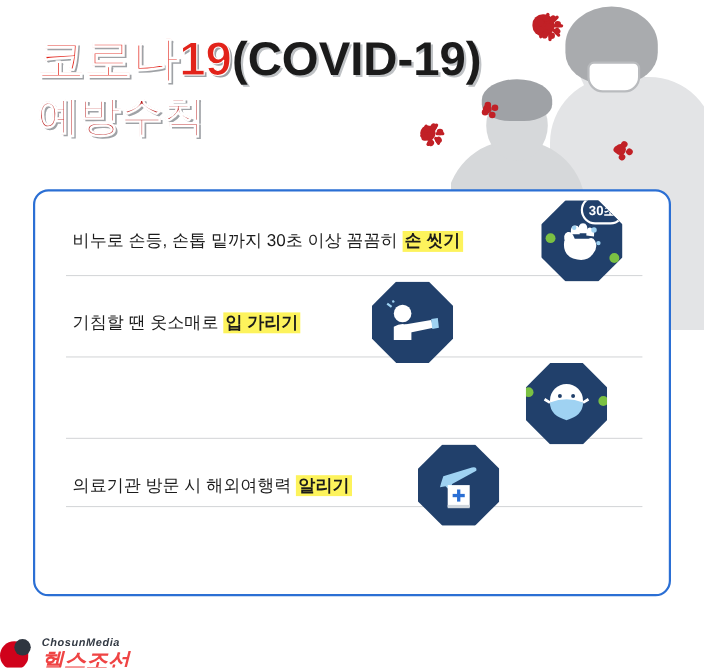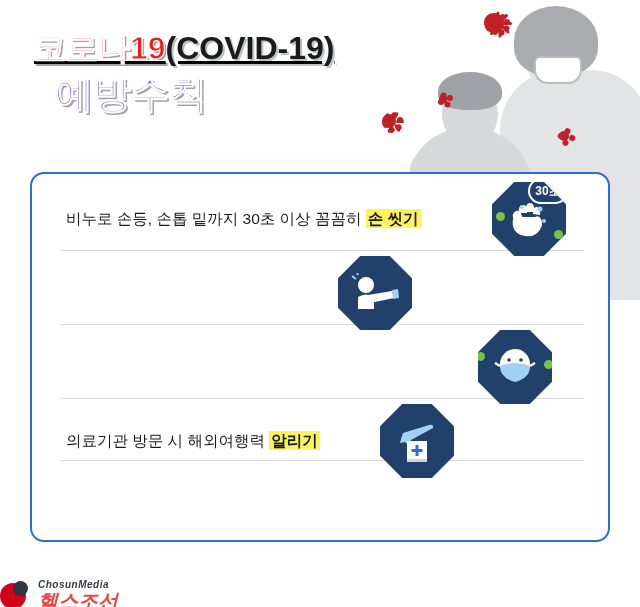--- a/index.html
+++ b/index.html
@@ -90,45 +90,44 @@
     position: absolute;
     left: 34px;
     top: 30px;
     z-index: 5;
   }
   .title-line1, .title-line2 {
     font-weight: bold;
     line-height: 1.15;
     white-space: nowrap;
   }
-  .title-line1 { font-size: 32px; text-decoration: underline; }
+  .title-line1 { font-size: 43px; }
   .title-line2 { font-size: 38px; margin-top: 6px; }
 
   .t-red {
     color: #e2231a;
     -webkit-text-stroke: 1px #ffffff;
     text-shadow:
       2px 2px 0 #9fa2a6,
       -1px -1px 0 #ffffff,
        1px -1px 0 #ffffff,
       -1px  1px 0 #ffffff;
   }
   .t-black {
     color: #1b1b1b;
     text-shadow: 2px 2px 0 #bfc2c5;
   }
   .t-blue {
-    color: #6d28d9;
+    color: #b91c1c;
     -webkit-text-stroke: 1px #ffffff;
     text-shadow:
       2px 2px 0 #9fa2a6,
       -1px -1px 0 #ffffff,
        1px -1px 0 #ffffff,
       -1px  1px 0 #ffffff;
-    margin-left: 21px;
   }
 
   
   .card {
     position: absolute;
     left: 30px;
     top: 172px;
     width: 580px;
     height: 370px;
     background: #ffffff;
@@ -352,20 +351,25 @@
           <circle cx="34" cy="10" r="2.5" fill="#9fd2f2"></circle>
           <circle cx="38" cy="22" r="2" fill="#9fd2f2"></circle>
         </svg>
       </div>
       <div class="badge30">30초</div>
       <div class="dot-green" style="left:62px; top:48px;"></div>
       <div class="dot-green" style="left:4px; top:30px;"></div>
     </div>
     <div class="divider" style="top:76px;"></div>
 
+    <div class="rule-row" style="top:88px;">
+      <div class="rtext">
+        <span>기침할 땐 옷소매로 </span><b>입 가리기</b>
+      </div>
+    </div>
     <div class="oct" style="left:306px; top:82px;">
       <div class="oct-inner">
         <svg width="50" height="40" viewBox="0 0 50 40" aria-hidden="true">
           <circle cx="16" cy="12" r="8" fill="#ffffff"></circle>
           <path d="M8 24 q8 -5 16 0 l0 12 l-16 0 z" fill="#ffffff"></path>
           <path d="M18 22 l24 -4 l2 7 l-24 5 z" fill="#ffffff"></path>
           <path d="M42 17 l6 -1 l1 9 l-6 1 z" fill="#9fd2f2"></path>
           <path d="M6 6 l-4 -3 M8 2 l-1 -2" stroke="#9fd2f2" stroke-width="2" fill="none"></path>
         </svg>
       </div>

